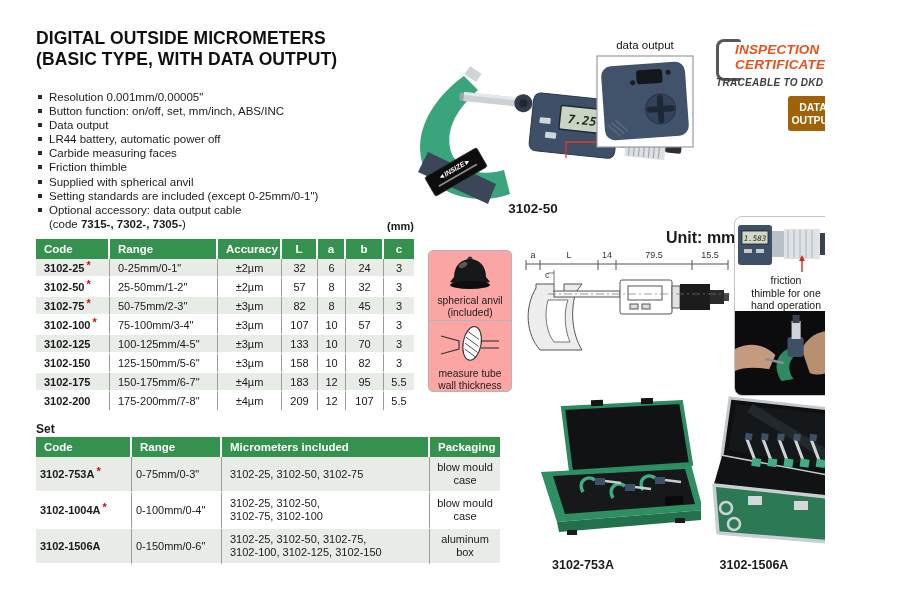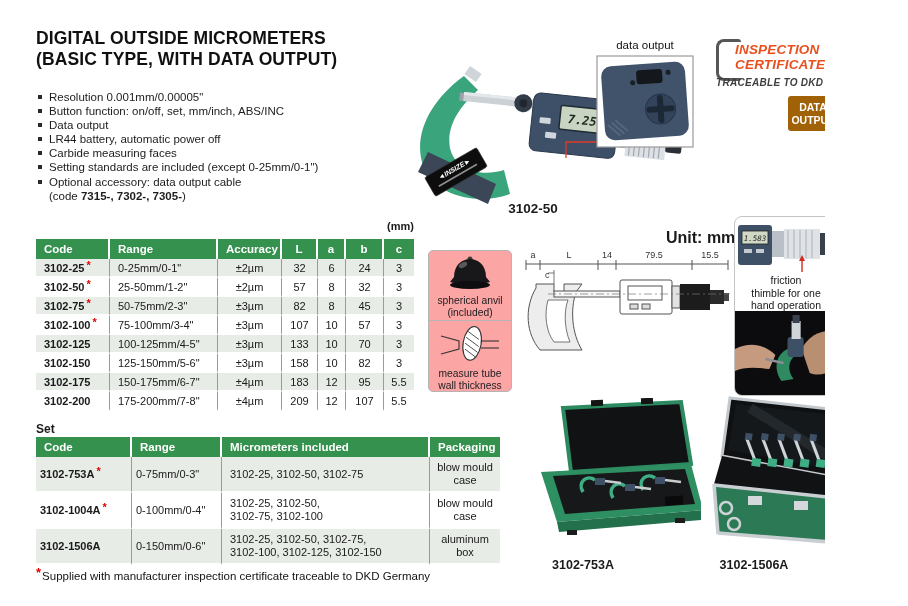--- a/index.html
+++ b/index.html
@@ -78,20 +78,22 @@
     <div>DIGITAL OUTSIDE MICROMETERS</div>
     <div>(BASIC TYPE, WITH DATA OUTPUT)</div>
   </div>
 
   <ul class="features">
       <li><span class="bullet"></span><span class="ftxt">Resolution 0.001mm/0.00005"</span></li>
       <li><span class="bullet"></span><span class="ftxt">Button function: on/off, set, mm/inch, ABS/INC</span></li>
       <li><span class="bullet"></span><span class="ftxt">Data output</span></li>
       <li><span class="bullet"></span><span class="ftxt">LR44 battery, automatic power off</span></li>
       <li><span class="bullet"></span><span class="ftxt">Carbide measuring faces</span></li>
+      <li><span class="bullet"></span><span class="ftxt">Friction thimble</span></li>
+      <li><span class="bullet"></span><span class="ftxt">Supplied with spherical anvil</span></li>
       <li><span class="bullet"></span><span class="ftxt">Setting standards are included (except 0-25mm/0-1")</span></li>
       <li><span class="bullet"></span><span class="ftxt">Optional accessory: data output cable</span></li>
       <li class="cont"><span>(code </span><b>7315-, 7302-, 7305-</b><span>)</span></li>
     </ul>
 
   <svg class="photo" width="300" height="168" viewBox="0 0 300 168">
 
     <path d="M66,40 C30,66 14,102 26,132 C38,160 80,170 112,158 L106,134 C80,142 56,132 52,112 C48,90 62,70 80,54 Z" fill="#3aa57c"></path>
     <rect x="68" y="33" width="14" height="10" transform="rotate(35 75 38)" fill="#cfd4d8"></rect>
 
@@ -406,21 +408,20 @@
         <tr>
           <td class="c-code"><span>3102-1506A</span></td>
           <td class="c-range">0-150mm/0-6"</td>
           <td class="c-inc">3102-25, 3102-50, 3102-75,
 3102-100, 3102-125, 3102-150</td>
           <td class="c-pack">aluminum box</td>
         </tr>
       </tbody>
   </table>
 
-  <div class="footnote"><span class="fstar">*</span><span>Supplied with manufacturer inspection certificate traceable to DKD Germany</span></div>
 
   <svg class="case1" width="196" height="152" viewBox="0 0 196 152">
     <polygon points="58,10 176,4 186,66 66,74" fill="#101214" stroke="#2d8a60" stroke-width="4"></polygon>
     <rect x="86" y="2" width="12" height="6" fill="#141414" transform="rotate(-2 92 5)"></rect>
     <rect x="136" y="0" width="12" height="6" fill="#141414" transform="rotate(-2 142 3)"></rect>
     <polygon points="36,74 186,66 198,112 52,124" fill="#2e8f62"></polygon>
     <polygon points="48,78 180,71 190,106 60,116" fill="#17181a"></polygon>
     <polygon points="52,124 198,112 196,122 54,134" fill="#23704c"></polygon>
     <g stroke="#3fae85" stroke-width="3.5" fill="none">
       <path d="M78,94 c-6,-10 4,-18 12,-12"></path>

